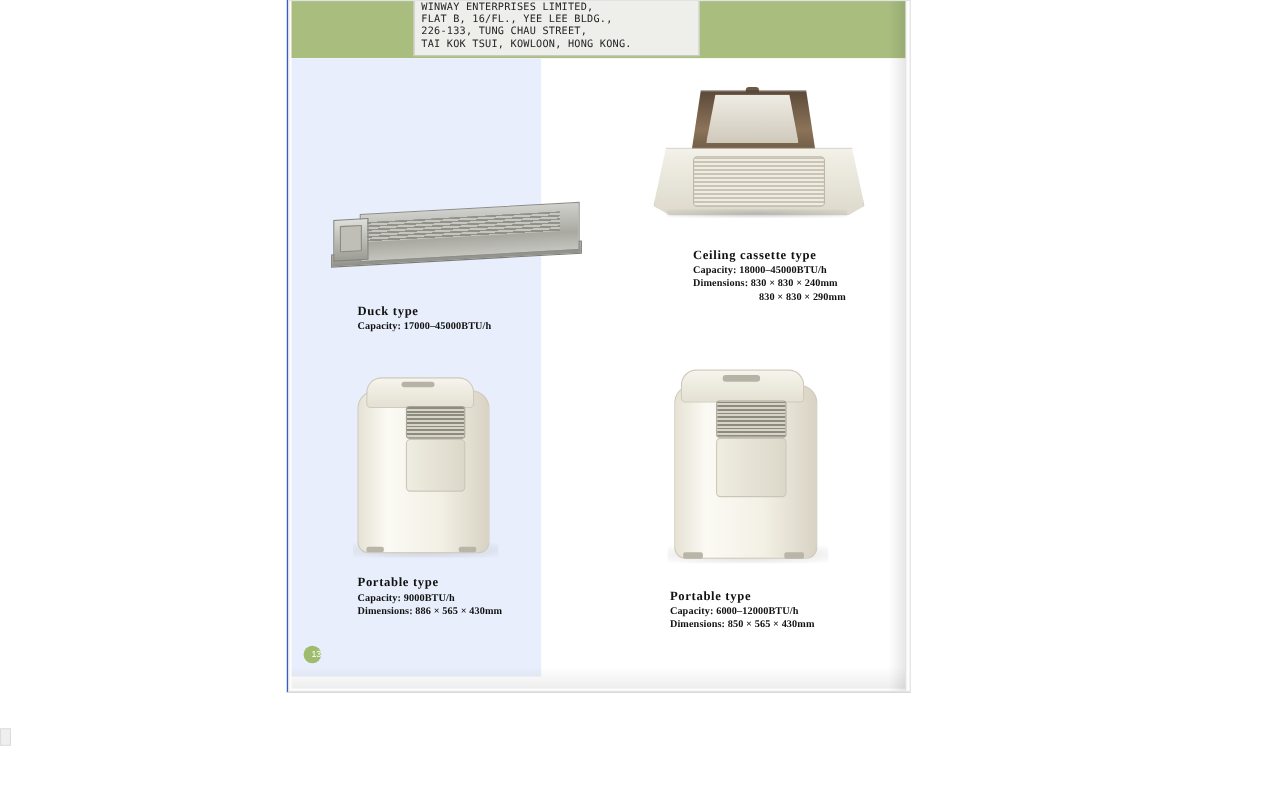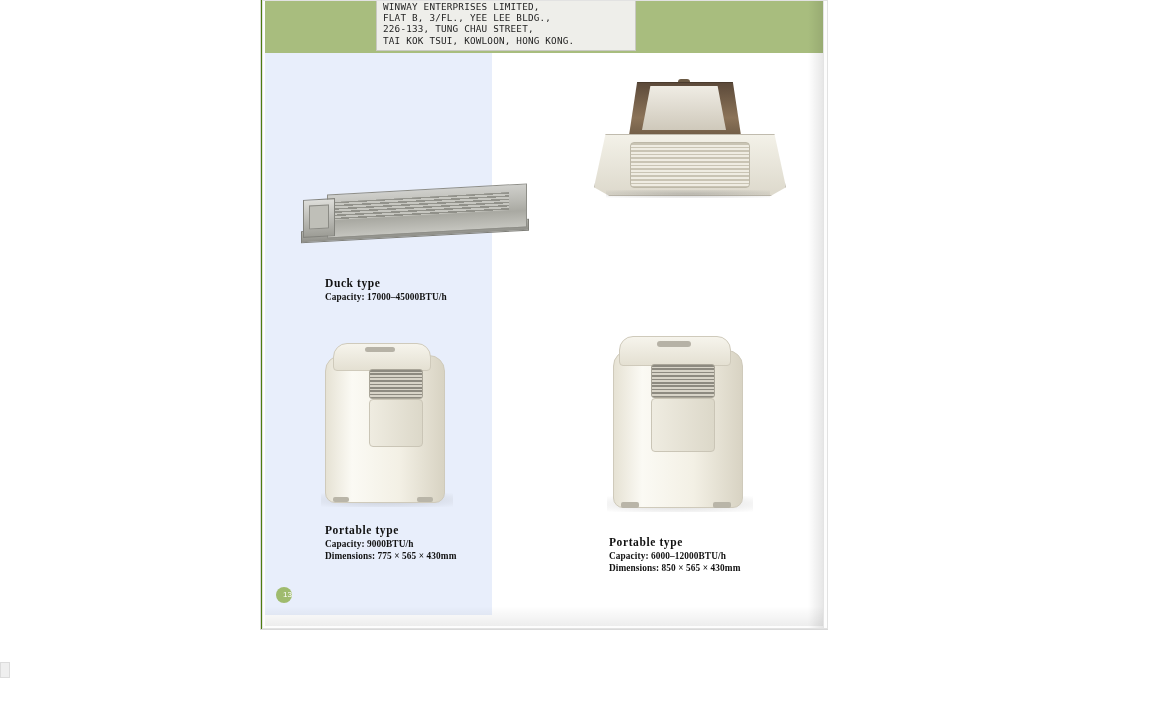--- a/index.html
+++ b/index.html
@@ -20,21 +20,21 @@
     background: #ffffff;
   }
 
   
   .scan {
     position: absolute;
     left: 261px;
     top: 0px;
     width: 566px;
     height: 629px;
-    background: #4d7c0f;
+    background: #1d4ed8;
     box-shadow: 0 0 0 1px #d9d9d9;
   }
 
   
   .paper {
     position: absolute;
     left: 1px;
     top: 0px;
     width: 564px;
     height: 627px;
@@ -291,21 +291,21 @@
 
 <div id="page">
 
   <div class="scan">
     <div class="paper">
 
       <div class="green-band"></div>
 
       <div class="stamp">
         <div class="stamp-line">WINWAY ENTERPRISES LIMITED,</div>
-        <div class="stamp-line">FLAT B, 3/FL., YEE LEE BLDG.,</div>
+        <div class="stamp-line">FLAT B, 16/FL., YEE LEE BLDG.,</div>
         <div class="stamp-line">226-133, TUNG CHAU STREET,</div>
         <div class="stamp-line">TAI KOK TSUI, KOWLOON, HONG KONG.</div>
       </div>
 
       <div class="page-body">
 
         <div class="blue-col"></div>
 
         <div class="product duct-wrap">
           <div class="duct-base"></div>
@@ -322,36 +322,42 @@
 
         <div class="product cass-wrap">
           <div class="cass-knob"></div>
           <div class="cass-top"></div>
           <div class="cass-top-inner"></div>
           <div class="cass-panel"></div>
           <div class="cass-grille"></div>
           <div class="cass-shadow"></div>
         </div>
 
+        <div class="caption" style="left:365px; top:173px;">
+          <div class="title">Ceiling cassette type</div>
+          <div class="line">Capacity: 18000–45000BTU/h</div>
+          <div class="line">Dimensions: 830 × 830 × 240mm</div>
+          <div class="line indent">830 × 830 × 290mm</div>
+        </div>
 
         <div class="product port-a-wrap">
           <div class="port-shadow" style="left:4px; top:156px; width:132px; height:14px;"></div>
           <div class="port-body" style="left:8px; top:18px; width:118px; height:146px;"></div>
           <div class="port-top" style="left:16px; top:6px; width:96px; height:26px;"></div>
           <div class="port-slot" style="left:48px; top:10px; width:30px; height:5px;"></div>
           <div class="port-vent" style="left:52px; top:32px; width:52px; height:28px;"></div>
           <div class="port-door" style="left:52px; top:62px; width:52px; height:46px;"></div>
           <div class="port-foot" style="left:16px; top:160px; width:16px; height:5px;"></div>
           <div class="port-foot" style="left:100px; top:160px; width:16px; height:5px;"></div>
         </div>
 
         <div class="caption" style="left:60px; top:471px;">
           <div class="title">Portable  type</div>
           <div class="line">Capacity: 9000BTU/h</div>
-          <div class="line">Dimensions: 775 × 565 × 430mm</div>
+          <div class="line">Dimensions: 886 × 565 × 430mm</div>
         </div>
 
         <div class="product port-b-wrap">
           <div class="port-shadow" style="left:2px; top:166px; width:146px; height:16px;"></div>
           <div class="port-body" style="left:8px; top:20px; width:128px; height:156px;"></div>
           <div class="port-top" style="left:14px; top:6px; width:110px; height:28px;"></div>
           <div class="port-slot" style="left:52px; top:11px; width:34px; height:6px;"></div>
           <div class="port-vent" style="left:46px; top:34px; width:62px; height:32px;"></div>
           <div class="port-door" style="left:46px; top:68px; width:62px; height:52px;"></div>
           <div class="port-foot" style="left:16px; top:172px; width:18px; height:6px;"></div>

